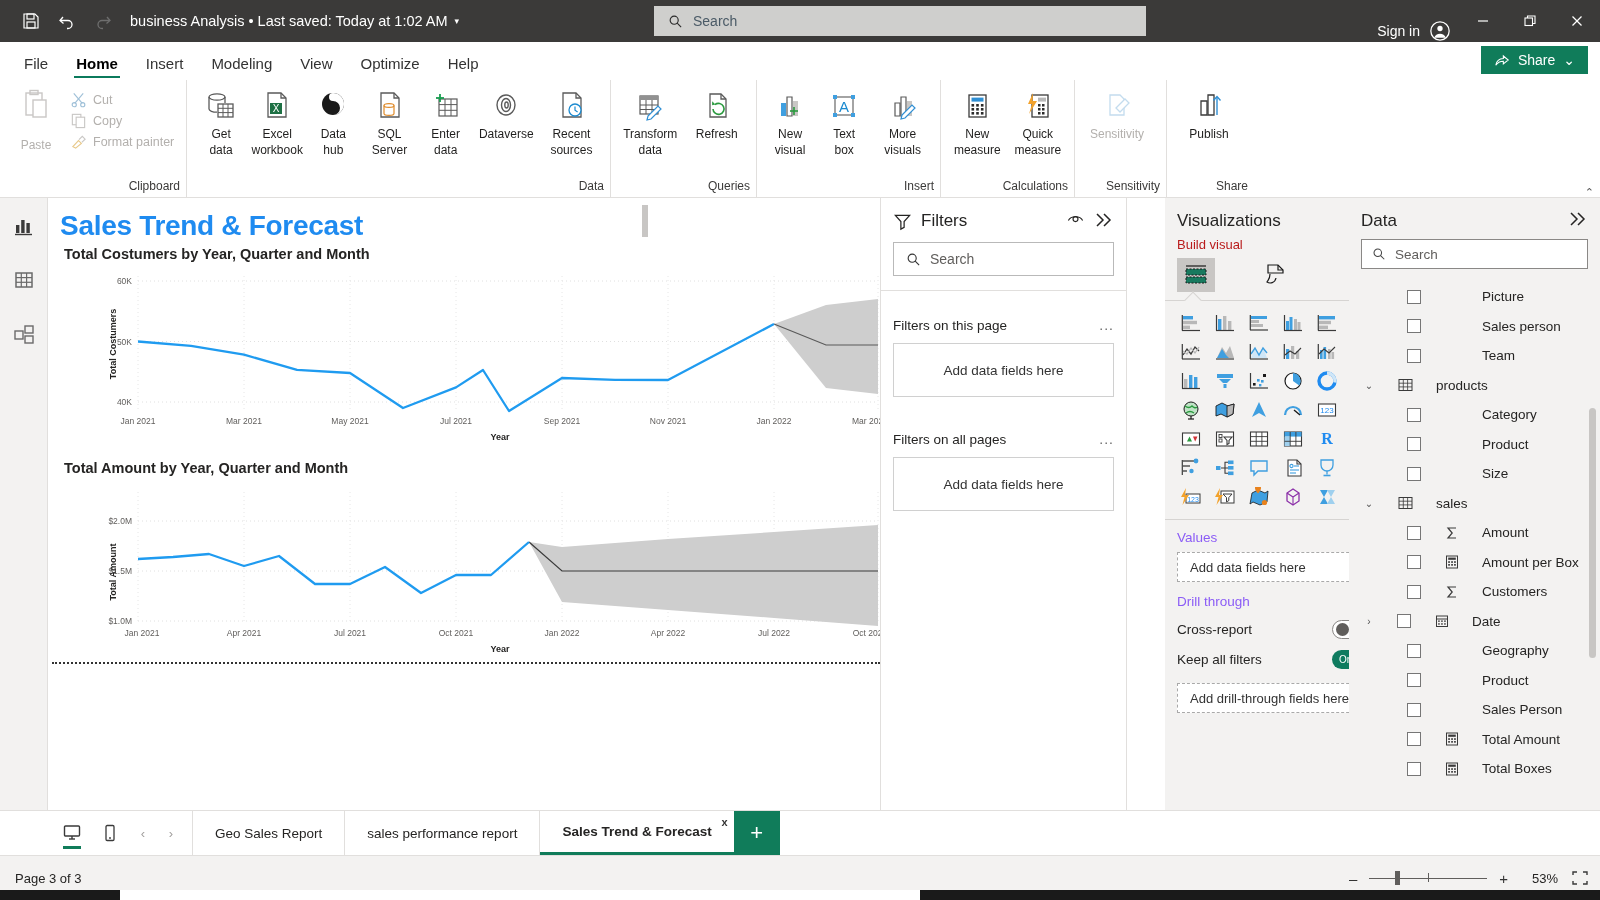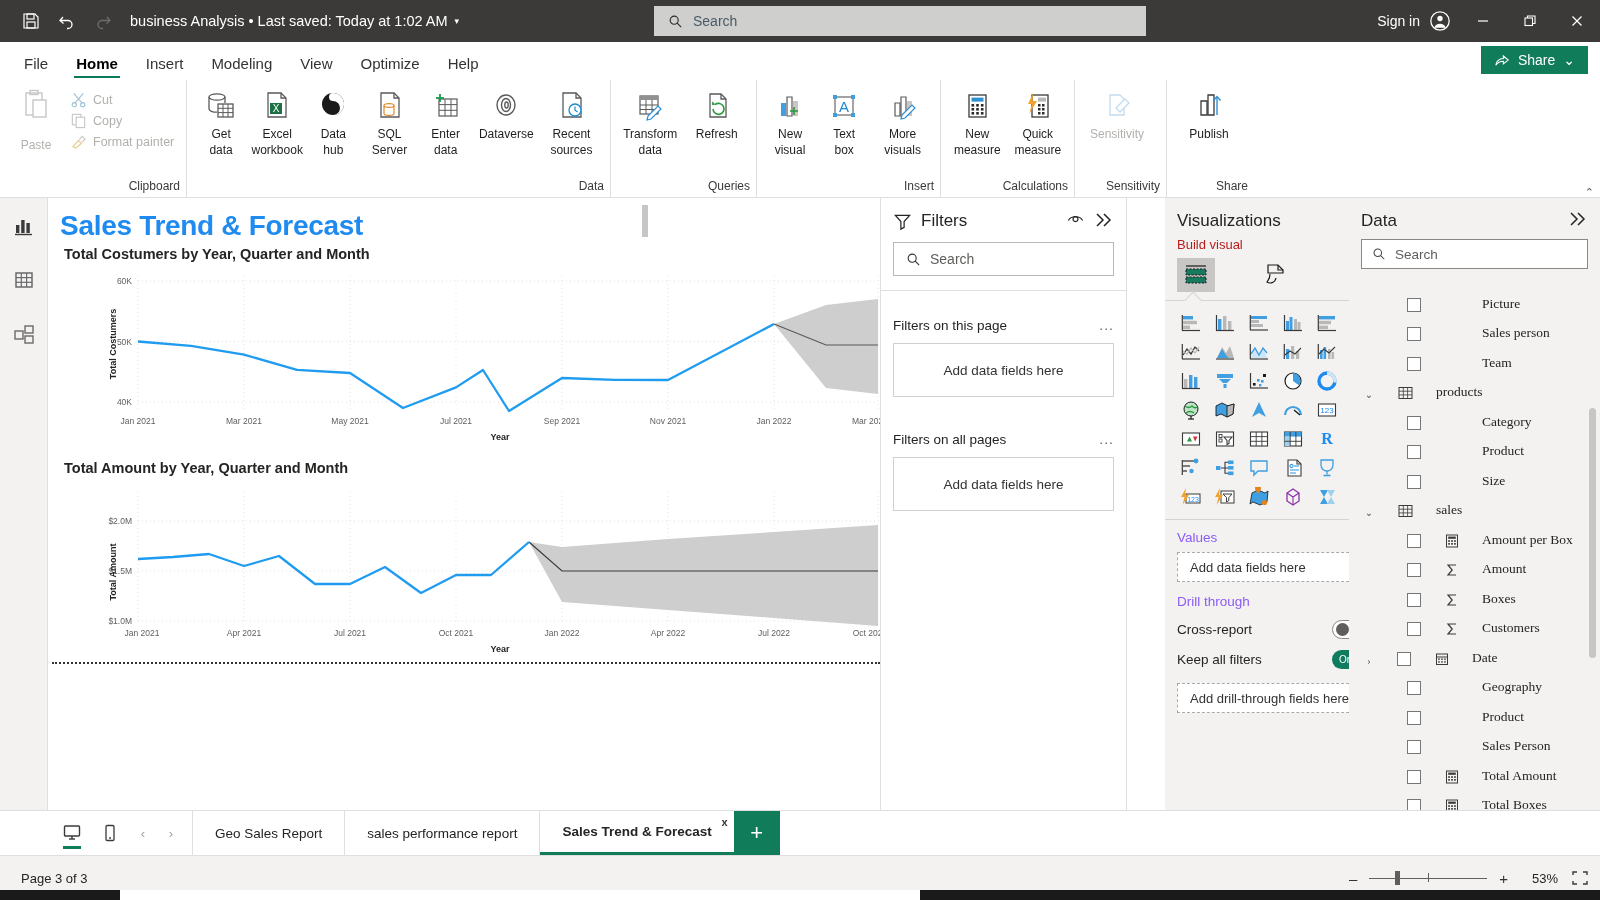--- a/index.html
+++ b/index.html
@@ -30,21 +30,21 @@
     display: flex; align-items: center; gap: 7px;
   }
   .tb-caret { font-size: 9px; color: #ffffff; }
   .tb-search {
     position: absolute; left: 654px; top: 6px; width: 492px; height: 30px;
     background: #cfcfcd; display: flex; align-items: center; gap: 10px; padding-left: 14px;
     cursor: text;
   }
   .tb-search span.ph { color: #4a5a66; font-size: 14px; }
   .tb-right {
-    position: absolute; right: 0; top: 0; height: 42px; display: flex; align-items: center;
+    position: absolute; right: 0; top: 0; height: 42px; display: flex; align-items: flex-end;
   }
   .signin { font-size: 14px; color: #ffffff; display: flex; align-items: center; gap: 9px; padding: 0 8px; cursor: pointer;}
   .wbtn { width: 47px; height: 42px; display:flex; align-items:center; justify-content:center; cursor:pointer; }
 
   
   .ribbon-tabs {
     position: absolute; left: 0; top: 42px; width: 1600px; height: 38px;
     background: #ffffff; display: flex; align-items: flex-end; padding-left: 10px;
     border-bottom: none;
   }
@@ -191,21 +191,21 @@
   .data-pane {
     position: absolute; left: 1349px; top: 198px; width: 251px; height: 612px;
     background: #f3f2f1;
   }
   .data-search {
     margin: 2px 12px 0 12px; height: 30px; border: 1px solid #8a8886; background:#fff;
     display:flex; align-items:center; gap: 9px; padding-left: 10px; cursor:text;
   }
   .data-search .ph { font-size: 13.5px; color:#605e5c;}
   .data-list { position: absolute; left: 0; top: 84px; width: 251px; height: 528px; overflow: hidden; }
-  .d-row { display:flex; align-items:flex-end; height: 29.5px; padding-left: 14px; gap: 22px; cursor:pointer; font-size: 13.5px; color:#252423;font-family:Liberation Serif, serif;}
+  .d-row { display:flex; align-items:center; height: 29.5px; padding-left: 14px; gap: 22px; cursor:pointer; font-size: 13.5px; color:#252423;}
   .d-chev { width: 12px; font-size: 10px; color:#555; display:flex; align-items:center; justify-content:center;}
   .d-chev.empty { visibility:hidden; }
   .d-cb { width: 14px; height: 14px; border: 1px solid #767676; background:#fff; flex:none; }
   .d-ico { width: 17px; display:flex; align-items:center; justify-content:center; flex:none; }
   .d-row.child { padding-left: 24px; }
   .d-name { white-space: nowrap; }
   .d-scroll {
     position:absolute; right: 4px; top: 126px; width: 7px; height: 250px; background:#c8c6c4; border-radius:4px;
   }
 
@@ -230,21 +230,21 @@
     width: 46px; background: #107c5a; color:#fff; display:flex; align-items:center;
     justify-content:center; font-size: 22px; cursor:pointer;
   }
 
   
   .statusbar {
     position:absolute; left:0; top: 855px; width: 1600px; height: 45px;
     background: #f3f2f1; border-top: 1px solid #e1dfdd; display:flex; align-items:center;
     font-size: 13px; color:#252423;
   }
-  .sb-left { padding-left: 21px; }
+  .sb-left { padding-left: 15px; }
   .sb-right { position:absolute; right: 10px; display:flex; align-items:center; gap: 12px;}
   .zoom-minus, .zoom-plus { cursor:pointer; font-size: 15px; color:#333; }
   .zoom-track { width: 118px; height: 14px; position: relative; cursor:pointer; }
   .zoom-track .line { position:absolute; left:0; right:0; top:6.5px; height:1px; background:#605e5c;}
   .zoom-track .mid { position:absolute; left:50%; top:2px; width:1px; height:9px; background:#605e5c;}
   .zoom-track .thumb { position:absolute; left:26px; top:0px; width:5px; height:14px; background:#605e5c;}
   .zoom-val { width: 38px; text-align:right; }
   .fitbtn { cursor:pointer; display:flex; align-items:center;}
   .taskbar-strip { position:absolute; left:0; top:890px; width:1600px; height:10px; background:#1a1a1a;}
   .taskbar-strip .seg { position:absolute; top:0; height:10px; background:#fff; }
@@ -1211,53 +1211,43 @@
             </svg>
           </span>
           <span class="d-name">sales</span>
         </div>
 
       <div class="d-row child">
           <span class="d-chev empty">›</span>
           <span class="d-cb"></span>
           <span class="d-ico">
             <svg width="14" height="14" viewBox="0 0 14 14">
+              <path d="M11 2 H3 L7.2 7 L3 12 H11" fill="none" stroke="#3a3a3a" stroke-width="1.2"></path>
+            </svg>
+          </span>
+          <span class="d-name">Amount</span>
+        </div>
+      <div class="d-row child">
+          <span class="d-chev empty">›</span>
+          <span class="d-cb"></span>
+          <span class="d-ico">
+            <svg width="14" height="14" viewBox="0 0 14 14">
               <rect x="1.5" y="1" width="11" height="12" fill="none" stroke="#3a3a3a" stroke-width="1"></rect>
               <rect x="3.2" y="2.6" width="7.6" height="2.2" fill="#3a3a3a"></rect>
               <g fill="#3a3a3a">
                 <rect x="3.2" y="6.2" width="1.7" height="1.7"></rect>
                 <rect x="6.2" y="6.2" width="1.7" height="1.7"></rect>
                 <rect x="9.1" y="6.2" width="1.7" height="1.7"></rect>
                 <rect x="3.2" y="9" width="1.7" height="1.7"></rect>
                 <rect x="6.2" y="9" width="1.7" height="1.7"></rect>
                 <rect x="9.1" y="9" width="1.7" height="1.7"></rect>
               </g>
             </svg>
           </span>
           <span class="d-name">Amount per Box</span>
-        </div>
-      <div class="d-row child">
-          <span class="d-chev empty">›</span>
-          <span class="d-cb"></span>
-          <span class="d-ico">
-            <svg width="14" height="14" viewBox="0 0 14 14">
-              <path d="M11 2 H3 L7.2 7 L3 12 H11" fill="none" stroke="#3a3a3a" stroke-width="1.2"></path>
-            </svg>
-          </span>
-          <span class="d-name">Amount</span>
-        </div>
-      <div class="d-row child">
-          <span class="d-chev empty">›</span>
-          <span class="d-cb"></span>
-          <span class="d-ico">
-            <svg width="14" height="14" viewBox="0 0 14 14">
-              <path d="M11 2 H3 L7.2 7 L3 12 H11" fill="none" stroke="#3a3a3a" stroke-width="1.2"></path>
-            </svg>
-          </span>
-          <span class="d-name">Boxes</span>
         </div>
       <div class="d-row child">
           <span class="d-chev empty">›</span>
           <span class="d-cb"></span>
           <span class="d-ico">
             <svg width="14" height="14" viewBox="0 0 14 14">
               <path d="M11 2 H3 L7.2 7 L3 12 H11" fill="none" stroke="#3a3a3a" stroke-width="1.2"></path>
             </svg>
           </span>
           <span class="d-name">Customers</span>

